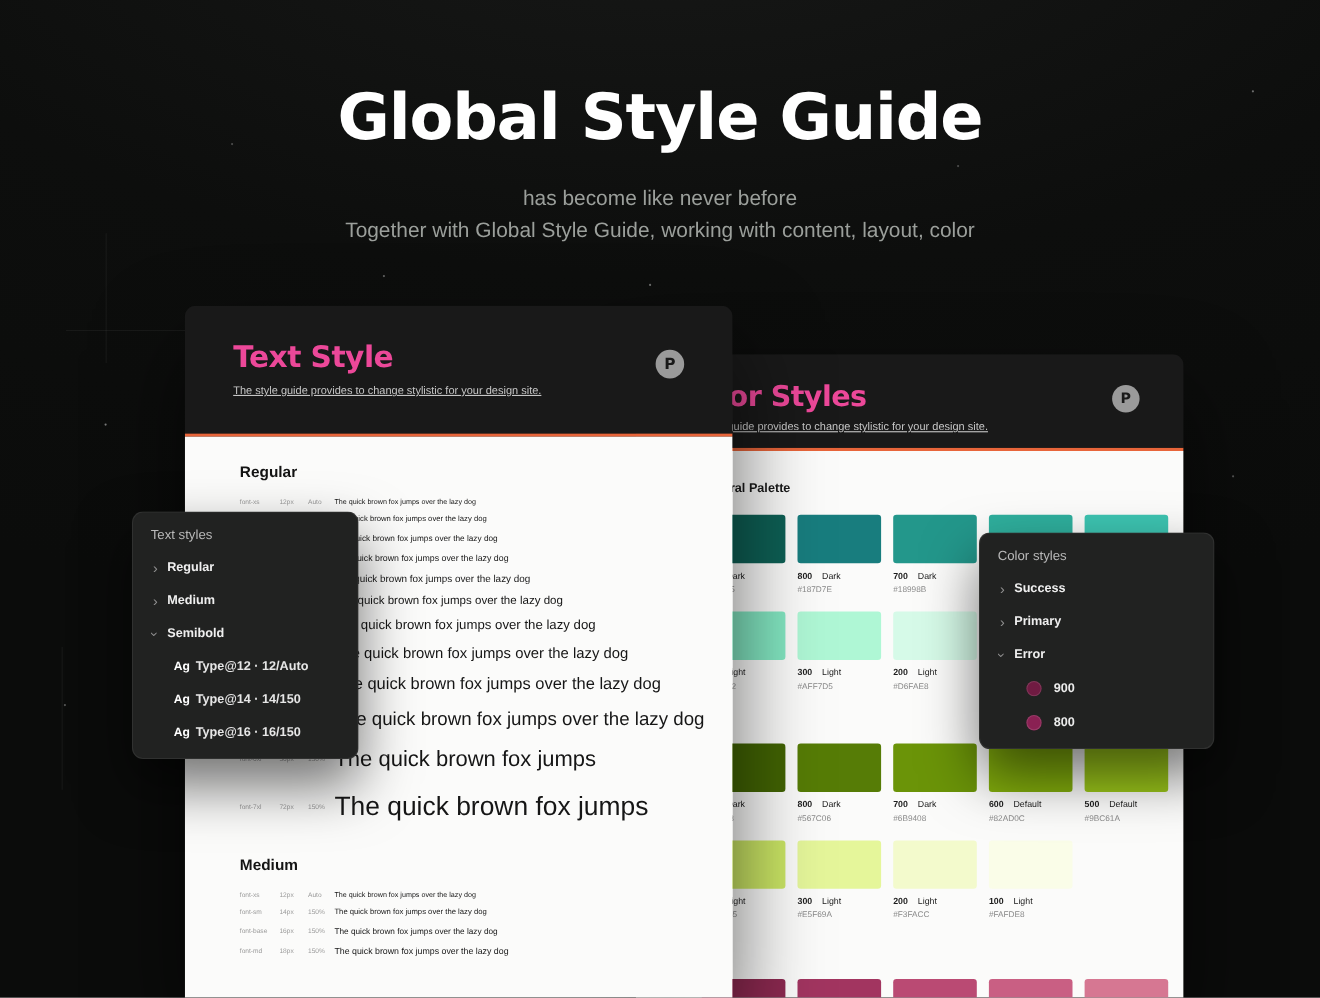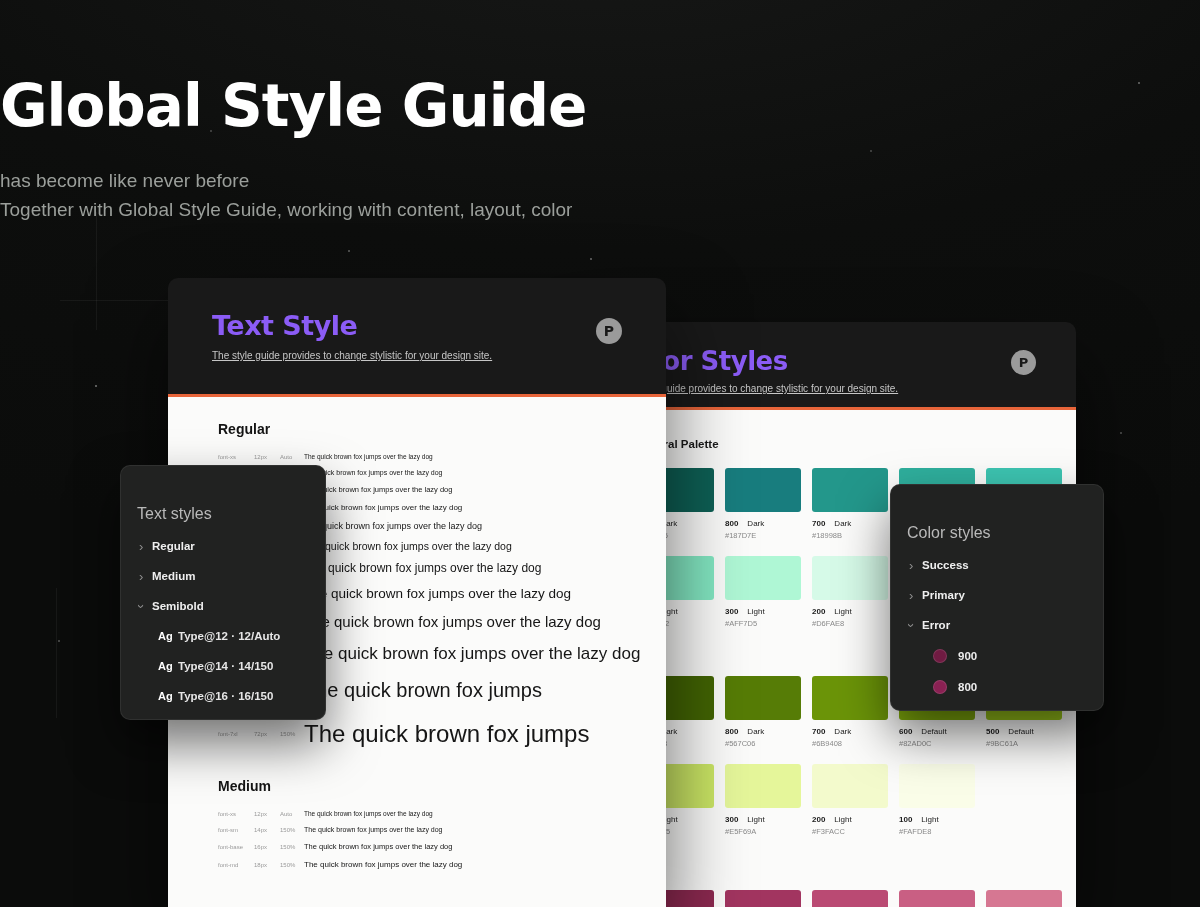--- a/index.html
+++ b/index.html
@@ -20,33 +20,33 @@
       1120px 432px 0 0 rgba(255,255,255,.3),
       870px 150px 0 0 rgba(255,255,255,.25),
       210px 130px 0 0 rgba(255,255,255,.25);
   }
   .gridline{position:absolute;background:rgba(255,255,255,.05);pointer-events:none;}
   .gl-v1{left:96px;top:212px;width:1px;height:118px;}
   .gl-h1{left:60px;top:300px;width:260px;height:1px;}
   .gl-v2{left:56px;top:588px;width:1px;height:130px;}
 
   
-  .hero{position:absolute;left:0;top:72px;width:100%;text-align:left;}
+  .hero{position:absolute;left:0;top:72px;width:100%;text-align:center;}
   .hero h1{
     margin:0;color:#ffffff;font-family:"DejaVu Sans", sans-serif;
     font-size:58px;font-weight:800;letter-spacing:-1px;
   }
   .hero .sub{margin-top:26px;color:#9b9f9b;font-size:19px;line-height:1.55;}
   .hero .sub span{display:block;}
 
   
   .card{position:absolute;border-radius:10px 10px 0 0;overflow:hidden;
     box-shadow:0 40px 80px rgba(0,0,0,.6);}
   .card-header{background:#191919;position:relative;box-sizing:border-box;}
-  .card-title{color:#8b5cf6;font-family:"DejaVu Sans", sans-serif;font-weight:800;letter-spacing:-0.5px;}
+  .card-title{color:#ec4899;font-family:"DejaVu Sans", sans-serif;font-weight:800;letter-spacing:-0.5px;}
   .card-sub{color:#c6c6c6;text-decoration:underline;}
   .accent-line{height:3px;width:100%;}
   .card-body{background:#fbfbfa;box-sizing:border-box;}
   .logo-badge{position:absolute;border-radius:50%;background:#9a9a9a;color:#191919;
     display:flex;align-items:center;justify-content:center;
     font-family:"DejaVu Sans", sans-serif;font-weight:800;}
 
   
   #text-card{left:168px;top:278px;width:498px;height:629px;z-index:3;}
   #text-card .card-header{height:116px;padding:32px 44px 0;}
@@ -76,21 +76,21 @@
   .swrow.gap-before-lg{margin-top:54px;}
   .swcol{width:76px;flex:none;}
   .swatch{width:76px;height:44px;border-radius:3px;}
   .swlabel{margin-top:7px;font-size:8px;color:#1c1c1c;display:flex;}
   .swlabel .num{font-weight:700;margin-right:9px;}
   .swhex{margin-top:3px;font-size:7.5px;color:#8a8a8a;}
 
   
   .popup{position:absolute;background:#212221;border:1px solid rgba(255,255,255,.07);
     border-radius:10px;box-shadow:0 24px 50px rgba(0,0,0,.55);z-index:6;padding-bottom:8px;}
-  .popup-title{font-size:16px;color:#b9b9b9;padding:13px 16px 8px;margin-top:26px;}
+  .popup-title{font-size:12px;color:#b9b9b9;padding:13px 16px 8px;}
   .popup-item{display:flex;align-items:center;height:30px;padding:0 14px 0 18px;}
   .chev{width:13px;color:#8f8f8f;font-size:13px;line-height:1;flex:none;}
   .chev::before{content:"\203A";display:inline-block;}
   .chev.down::before{transform:rotate(90deg);display:inline-block;}
   .item-label{font-size:11.5px;color:#efefef;font-weight:600;}
   .popup-sub{display:flex;align-items:center;height:30px;padding-left:37px;}
   .ag{font-weight:700;font-size:11px;color:#ffffff;width:20px;flex:none;}
   .sub-label{font-size:11.5px;color:#e6e6e6;font-weight:600;}
   .shade-row{display:flex;align-items:center;height:31px;padding-left:42px;}
   .dot{width:14px;height:14px;border-radius:50%;margin-right:11px;flex:none;

